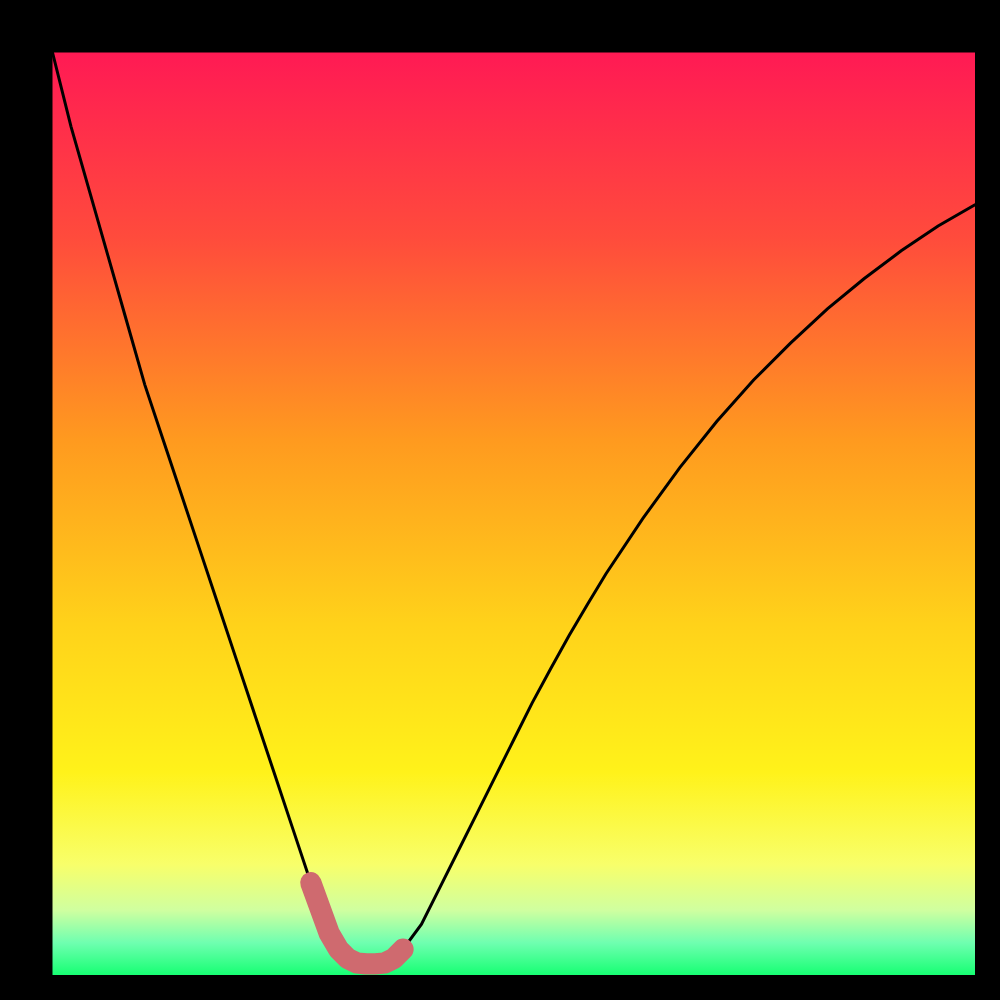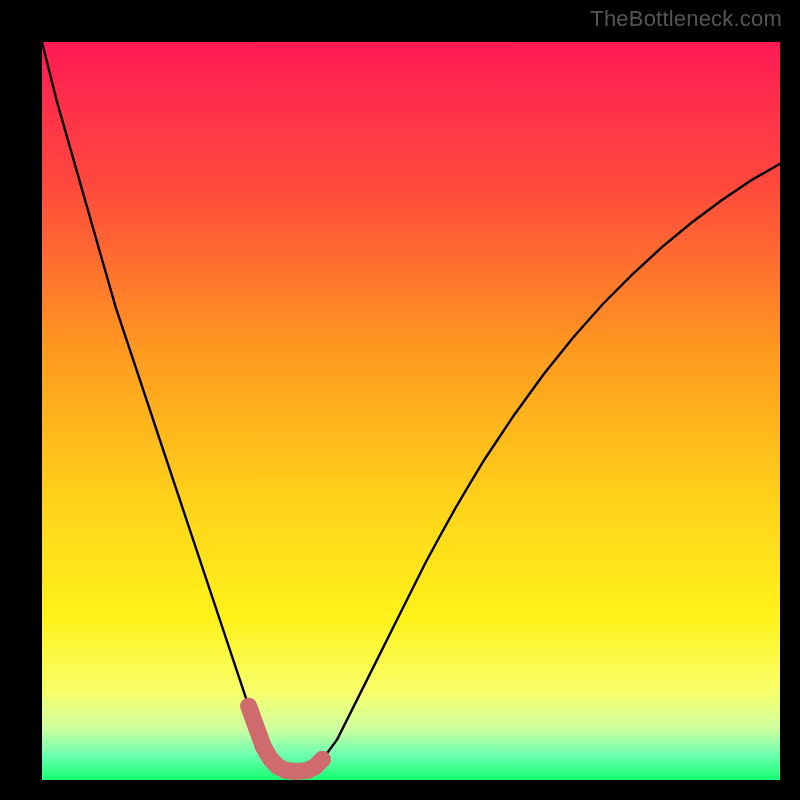--- a/index.html
+++ b/index.html
@@ -29,21 +29,20 @@
   svg {
     position: absolute;
     inset: 0;
   }
 </style>
 </head>
 <body>
 
 <div class="frame">
 
-  <div class="watermark">TheBottleneck.com</div>
 
   <svg viewBox="0 0 800 800" width="800" height="800" preserveAspectRatio="none">
     <defs>
       <linearGradient id="bg-grad" x1="0" y1="0" x2="0" y2="1">
 
       <stop offset="0%" stop-color="#ff1a54"></stop>
           <stop offset="20%" stop-color="#ff4b3c"></stop>
           <stop offset="42%" stop-color="#ff9a1f"></stop>
           <stop offset="62%" stop-color="#ffd21a"></stop>
           <stop offset="78%" stop-color="#fff21a"></stop>

